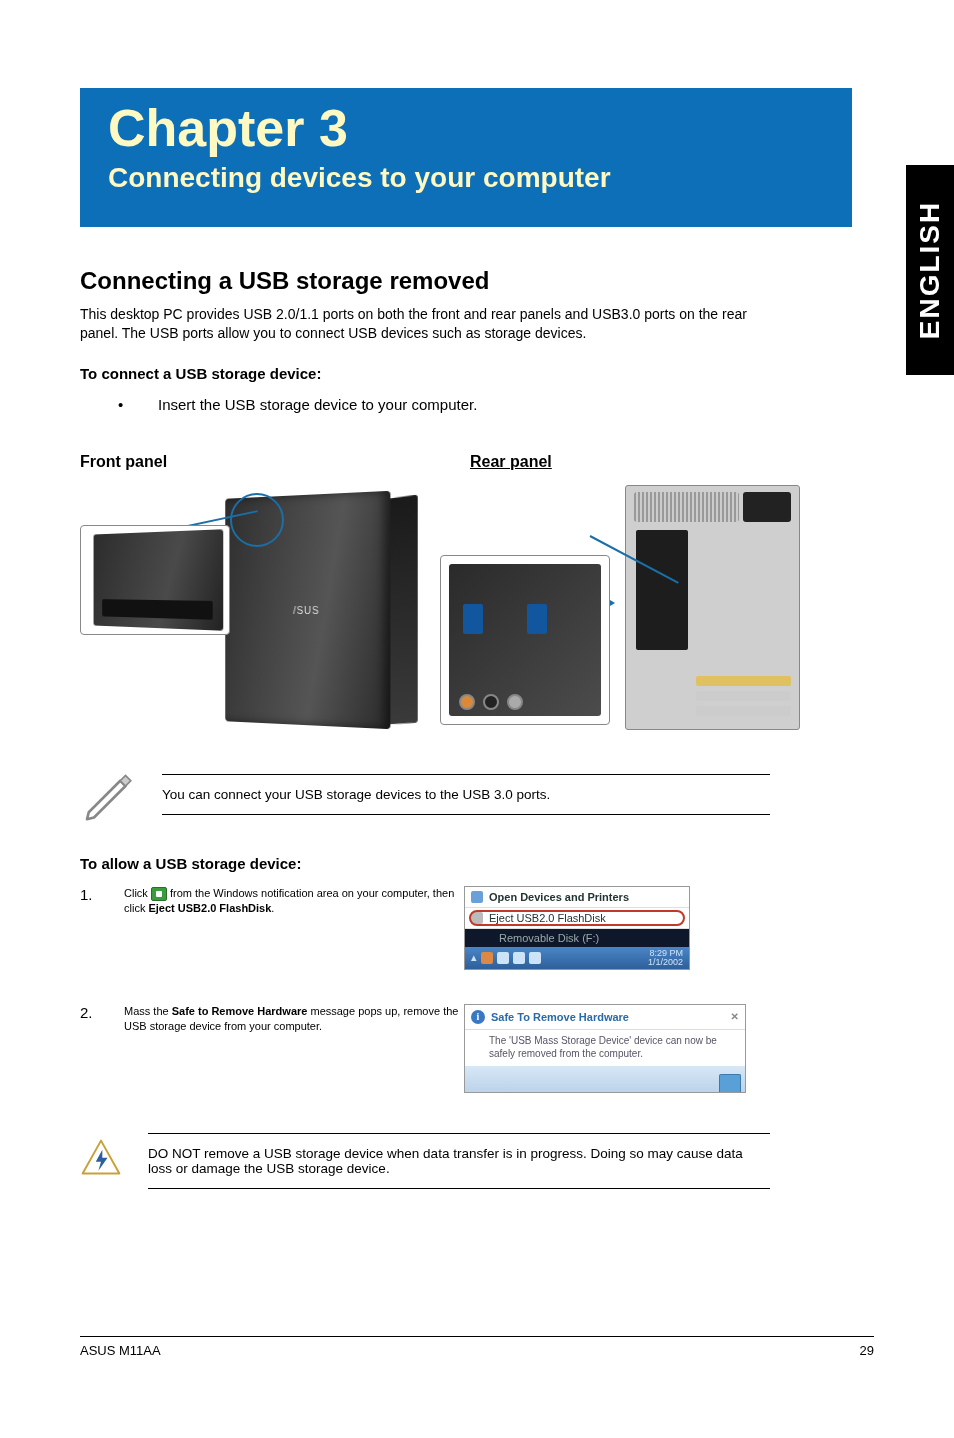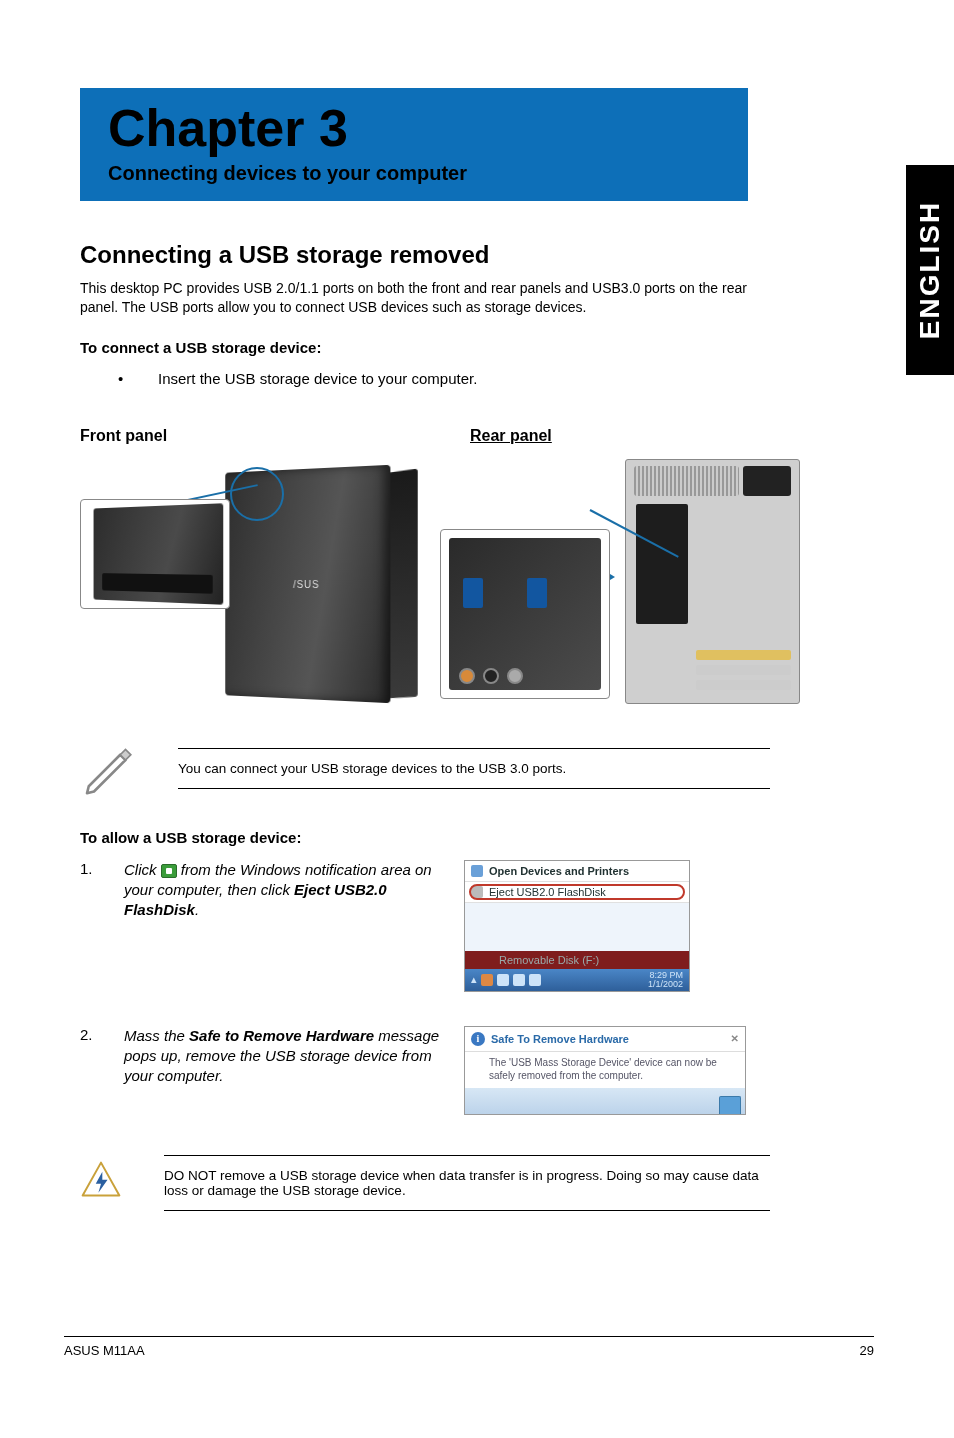--- a/index.html
+++ b/index.html
@@ -1,66 +1,66 @@
 <!DOCTYPE html>
 <html><head>
 <meta charset="utf-8">
 <style>
   * { box-sizing: border-box; margin: 0; padding: 0; }
   html, body { width: 954px; height: 1438px; background: #fff; font-family: Arial, Helvetica, sans-serif; color: #000; }
   .page { position: relative; width: 954px; height: 1438px; padding: 88px 80px 0 80px; }
   .side-tab { position: absolute; right: 0; top: 165px; width: 48px; height: 210px; background: #000; display: flex; align-items: center; justify-content: center; }
   .side-tab span { color: #fff; font-weight: bold; font-size: 28px; letter-spacing: 2px; transform: rotate(-90deg); white-space: nowrap; font-family: Arial, sans-serif; }
-  .chapter-banner { background: #0d6fb8; color: #000000; padding: 10px 28px 16px 28px; width: 668px; }
+  .chapter-banner { background: #0d6fb8; color: #fef9c3; padding: 10px 28px 33px 28px; width: 772px; }
   .chapter-title { font-size: 52px; font-weight: bold; margin-bottom: 4px; }
-  .chapter-sub { font-size: 20px; font-weight: bold; }
+  .chapter-sub { font-size: 28px; font-weight: bold; }
   .content { width: 690px; margin-top: 40px; }
   .h2 { font-size: 24px; font-weight: bold; margin-bottom: 10px; }
   .para { font-size: 14px; line-height: 1.35; margin-bottom: 22px; }
   .bold { font-weight: bold; }
   .proc-title { font-size: 15px; font-weight: bold; margin-bottom: 14px; }
   .bullet-row { display: flex; padding-left: 38px; margin-bottom: 40px; font-size: 15px; }
   .bullet-row .dot { width: 40px; }
   .panels { display: flex; gap: 40px; margin-bottom: 30px; }
   .panel-col { flex: 1; }
   .panel-label { font-size: 16px; font-weight: bold; margin-bottom: 14px; }
   .panel-label.rear { padding-left: 30px; text-decoration: underline; }
   .panel-img { width: 320px; height: 245px; background: #fff; position: relative; }
-  .note-block { display: flex; align-items: center; gap: 42px; margin: 10px 0 30px 0; }
+  .note-block { display: flex; align-items: center; gap: 26px; margin: 10px 0 30px 0; }
   .note-rule { flex: 1; }
   .note-rule .line { border-top: 1px solid #000; margin: 6px 0; }
   .note-text { font-size: 13.5px; padding: 6px 0; }
   .pen-icon svg { width: 56px; height: 56px; }
   .warn-icon svg { width: 42px; height: 42px; }
   .steps { margin-top: 6px; }
   .step-row { display: flex; margin-bottom: 34px; }
   .step-num { width: 44px; font-size: 15px; }
-  .step-body { width: 340px; font-size: 15px; line-height: 1.35; font-style: italic; }
+  .step-body { width: 340px; font-size: 11px; line-height: 1.35; }
   .step-body .inline-icon { display: inline-flex; width: 16px; height: 14px; background: #3a9c3a; vertical-align: middle; border: 1px solid #2a6c2a; border-radius: 2px; align-items:center; justify-content:center; }
   .step-body .inline-icon::after { content:""; width:6px; height:6px; background:#fff; border-radius:1px; }
   .step-img { flex: 1; display:flex; justify-content:flex-start; }
   .screenshot { border: 1px solid #999; background: #eef4fb; font-size: 11px; font-family: Tahoma, Arial, sans-serif; color: #233; }
   .ss1 { width: 226px; }
   .ss1 .row { display:flex; align-items:center; gap:6px; padding:4px 6px; background:#fff; border-bottom:1px solid #e0e0e0; }
   .ss1 .row.sel { position:relative; }
   .ss1 .row.sel::after { content:""; position:absolute; left:4px; right:4px; top:2px; bottom:2px; border:2px solid #c0392b; border-radius:12px; pointer-events:none; }
-  .ss1 .sub { padding:3px 6px 3px 34px; color:#9aa; background:#7f1d1d;margin-top:48px; }
+  .ss1 .sub { padding:3px 6px 3px 34px; color:#9aa; background:#0f172a; }
   .ss1 .taskbar { background: linear-gradient(#4a86c7,#2e5f9a); height:22px; display:flex; align-items:center; justify-content:space-between; padding:0 6px; color:#cde3f8; }
   .ss1 .taskbar .clock { font-size:9px; text-align:right; line-height:1; }
   .tiny-icon { width:12px; height:12px; background:#6a9; border-radius:2px; flex:0 0 auto; }
   .tiny-icon.blue { background:#6aa0d8; }
   .tiny-icon.gray { background:#bbb; }
   .ss2 { width: 282px; }
   .ss2 .titlebar { display:flex; align-items:center; gap:6px; padding:5px 6px; background:#fff; border-bottom:1px solid #ddd; color:#2a6aa8; font-weight:bold; }
   .ss2 .body { padding:4px 8px 6px 24px; background:#fff; color:#556; font-size:10px; line-height:1.3; }
   .ss2 .footer { height:26px; background:linear-gradient(#d7e7f5,#bcd3ea); display:flex; justify-content:flex-end; align-items:flex-end; }
   .ss2 .footer .tab { width:22px; height:18px; background:#5aa0d8; border:1px solid #3b7aaa; border-bottom:none; margin-right:4px; border-radius:2px 2px 0 0; }
   .ss2 .close { margin-left:auto; color:#888; font-size:10px; }
   .info-icon { width:14px; height:14px; border-radius:50%; background:#3a78c2; color:#fff; display:inline-flex; align-items:center; justify-content:center; font-size:10px; font-weight:bold; font-family:Georgia,serif; flex:0 0 auto; }
-  .footer-bar { position:absolute; left:64px; right:80px; bottom:80px; border-top:1px solid #000; padding-top:6px; display:flex; justify-content:space-between; font-size:13px; }
+  .footer-bar { position:absolute; left:80px; right:80px; bottom:80px; border-top:1px solid #000; padding-top:6px; display:flex; justify-content:space-between; font-size:13px; }
   
   .front-draw { position:relative; width:320px; height:245px; }
   .front-draw .tower { position:absolute; right:10px; top:10px; width:170px; height:230px; background:linear-gradient(100deg,#2e2e2e,#555 60%,#2a2a2a); border-radius:4px; transform:perspective(600px) rotateY(-14deg); box-shadow:inset -6px 0 10px rgba(0,0,0,.5); }
   .front-draw .tower::before { content:""; position:absolute; right:-26px; top:6px; width:26px; height:218px; background:linear-gradient(#1a1a1a,#3a3a3a); transform:skewY(-6deg); border-radius:0 3px 3px 0; }
   .front-draw .logo { position:absolute; right:70px; top:110px; color:#ddd; font-size:10px; letter-spacing:1px; font-family:Arial; }
   .front-draw .callout-ring { position:absolute; left:150px; top:8px; width:54px; height:54px; border:2px solid #1a6fa8; border-radius:50%; }
   .front-draw .callout-line { position:absolute; left:70px; top:48px; width:110px; height:2px; background:#1a6fa8; transform:rotate(-12deg); transform-origin:left; }
   .front-draw .inset { position:absolute; left:0; top:40px; width:150px; height:110px; background:#fff; border:1px solid #888; border-radius:4px; overflow:hidden; }
   .front-draw .inset .panel { position:absolute; inset:6px; background:linear-gradient(105deg,#2c2c2c,#4a4a4a 60%,#222); border-radius:3px; transform:perspective(400px) rotateY(-18deg); }
   .front-draw .inset .panel::after { content:""; position:absolute; left:10px; right:10px; bottom:10px; height:18px; background:#111; border-radius:2px; }

